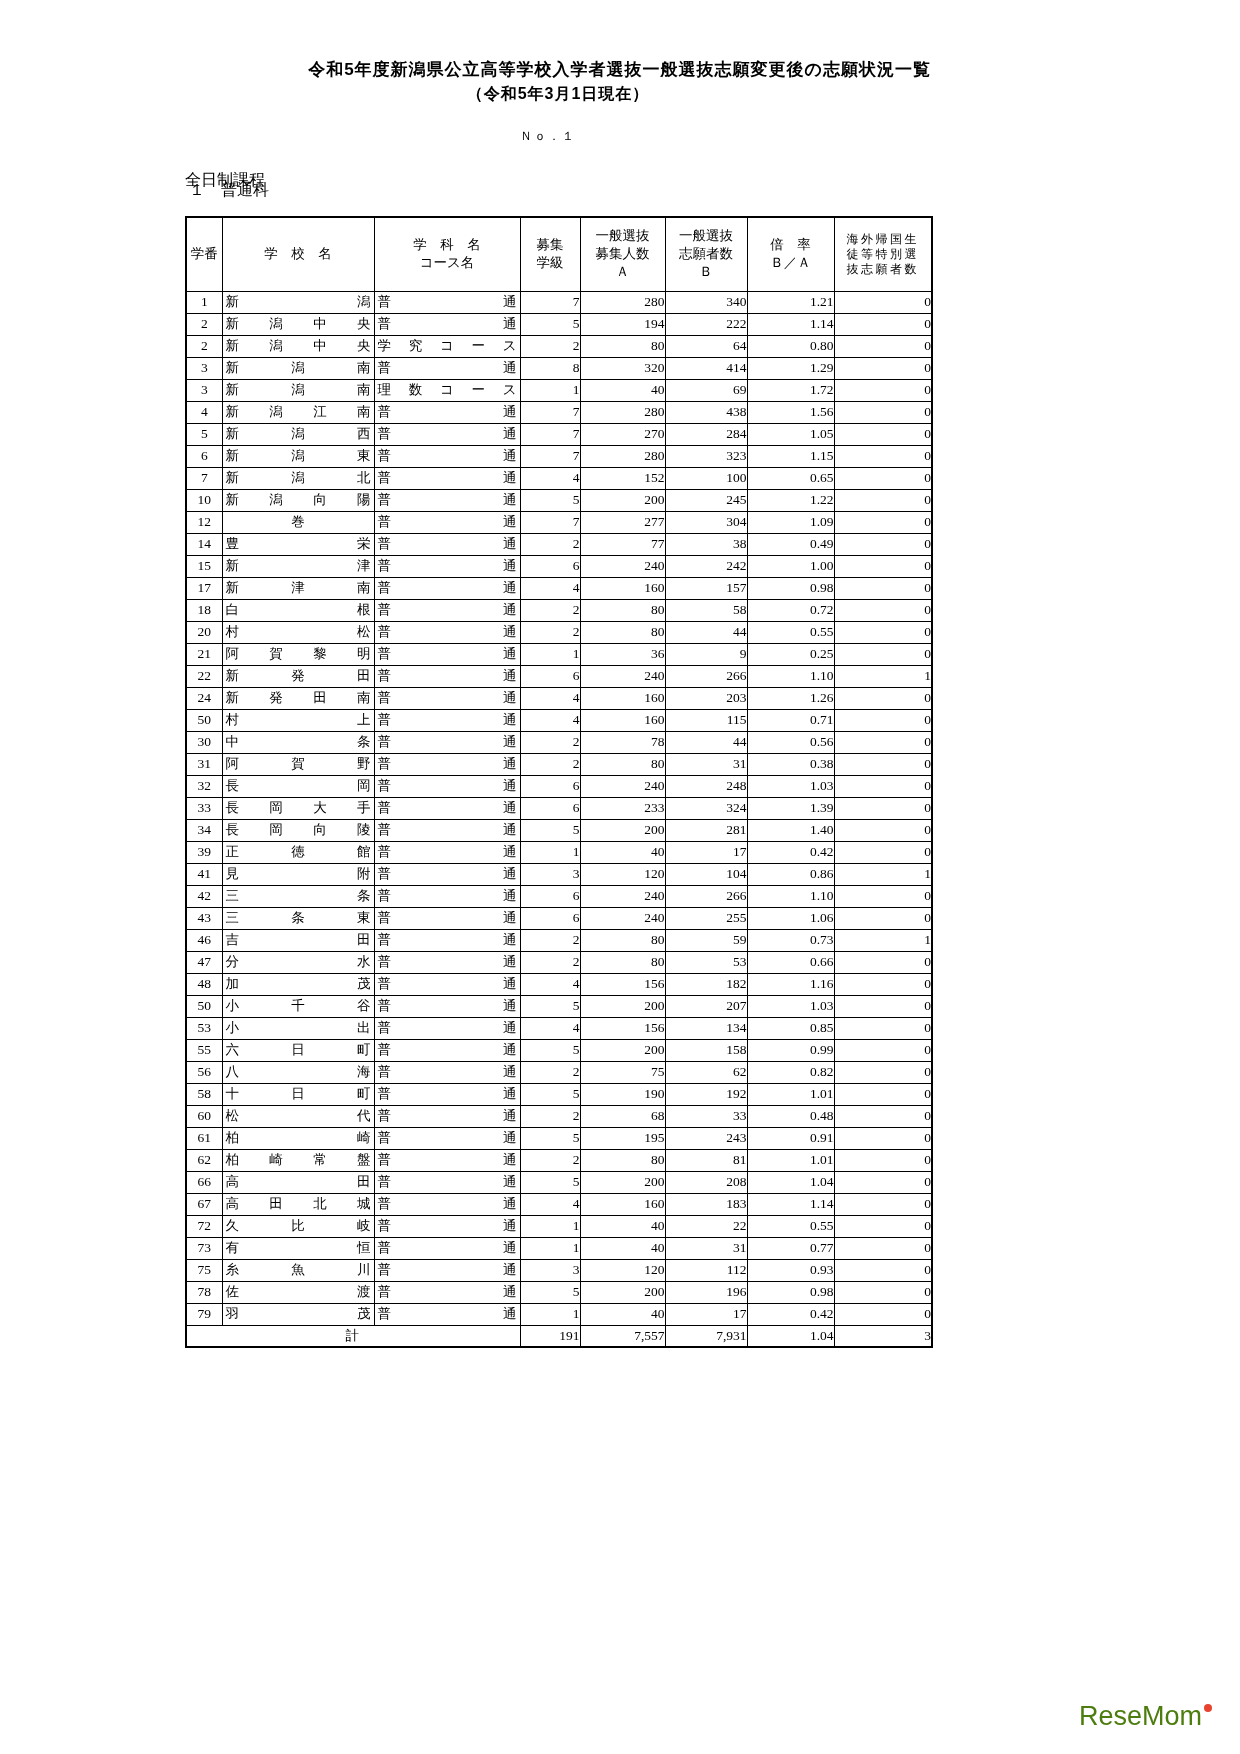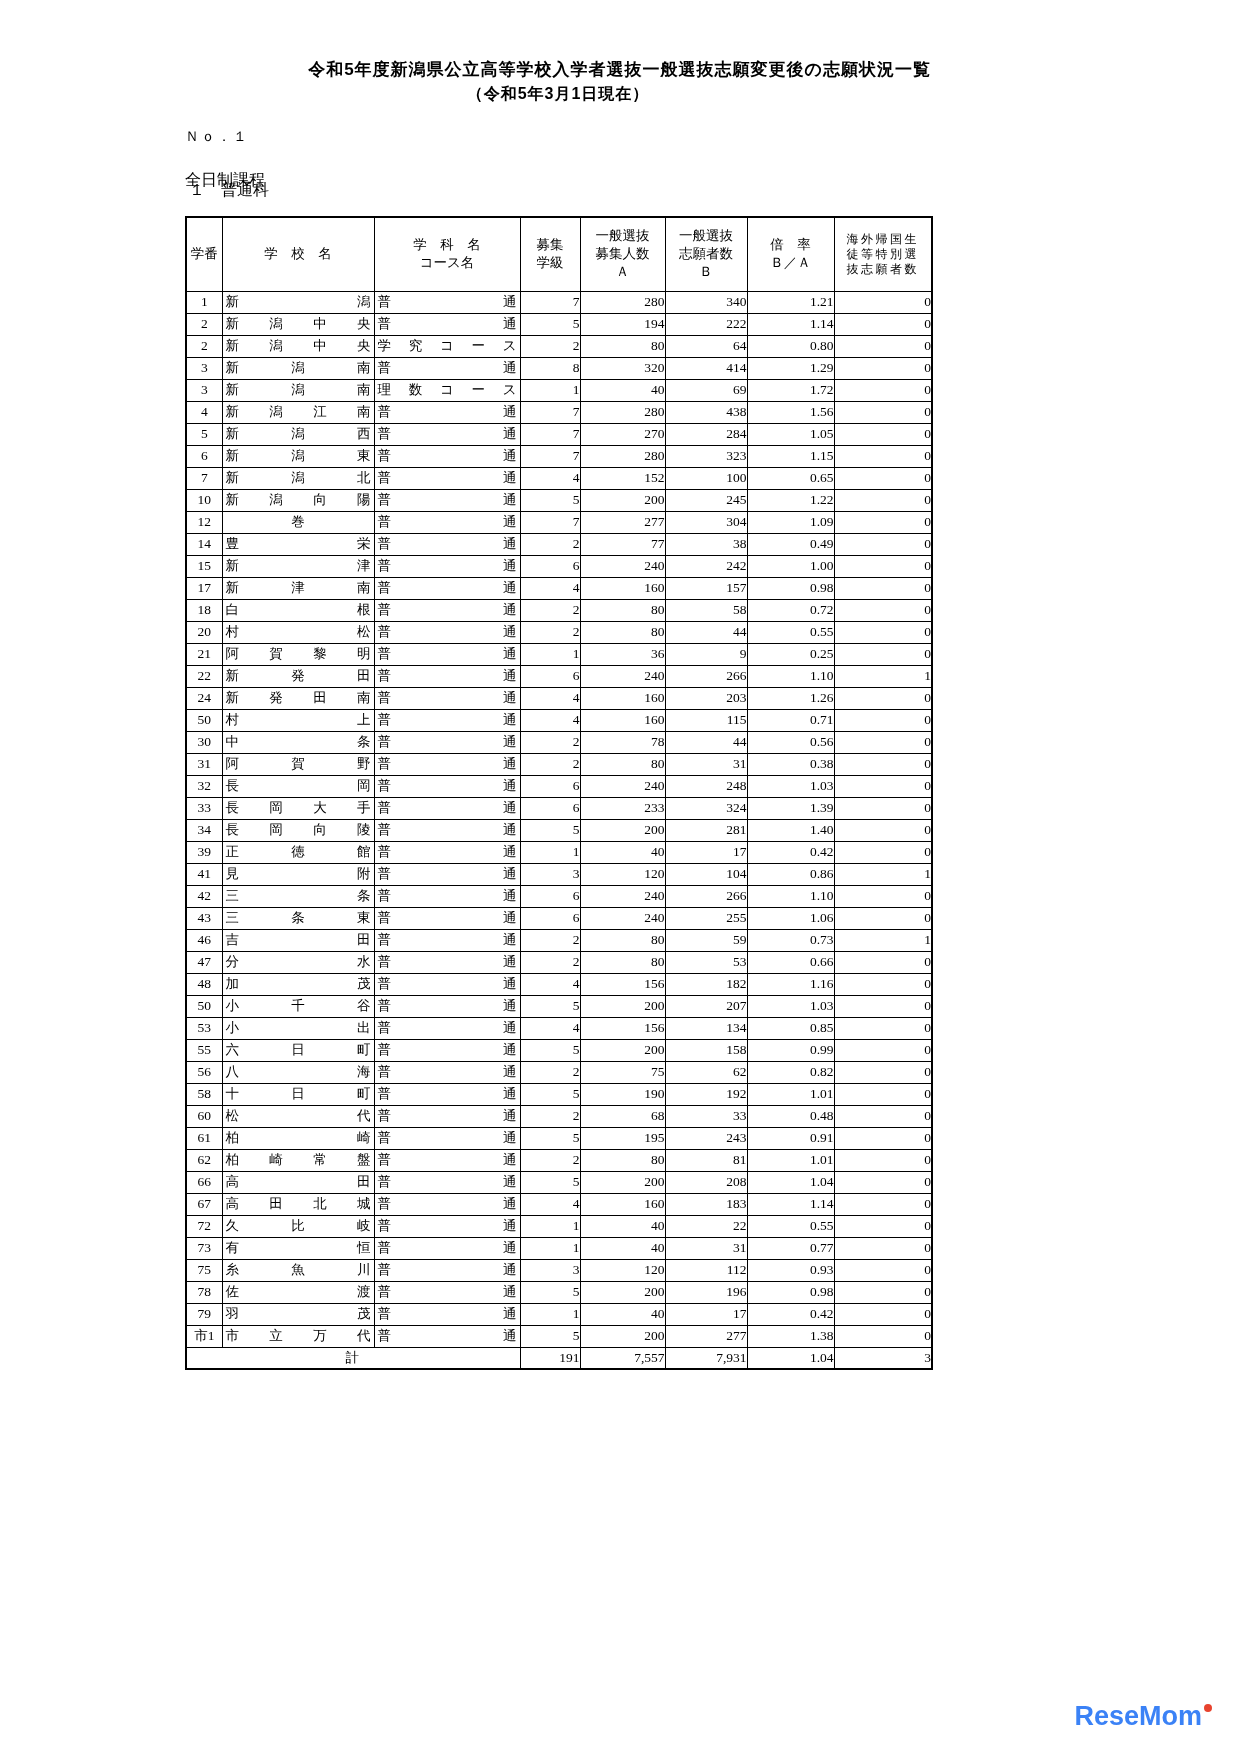--- a/index.html
+++ b/index.html
@@ -15,21 +15,21 @@
     text-align:right; font-weight:bold; font-size:17px; letter-spacing:1px;
     font-family:"Liberation Sans","DejaVu Sans",sans-serif;
   }
   .doc-subtitle {
     position:absolute; top:84px; left:0; width:100%;
     text-align:center; font-weight:bold; font-size:16px; letter-spacing:1px;
     font-family:"Liberation Sans","DejaVu Sans",sans-serif;
   }
   .page-no {
     position:absolute; top:128px; left:0; width:100%;
-    text-align:left; padding-right:20px; font-size:14px; letter-spacing:2px;
+    text-align:center; padding-right:20px; font-size:12px; letter-spacing:2px;
   }
   .course-type { position:absolute; top:170px; left:0; font-size:16px; }
   .section-label { position:absolute; top:180px; left:4px; font-size:16px; }
 
   table.app-table {
     position:absolute; top:216px; left:0;
     width:746px; table-layout:fixed; border-collapse:collapse;
     border:2px solid #000;
   }
   .app-table th, .app-table td {
@@ -55,21 +55,21 @@
     padding:0 3px; width:100%;
   }
   .spread.single { justify-content:center; }
 
   tfoot td { height:23px; }
   td.c-total-label { text-align:center; letter-spacing:2px; }
 
   .watermark {
     position:absolute; right:28px; bottom:22px;
     font-family:"Liberation Sans","DejaVu Sans",sans-serif;
-    font-weight:bold; font-size:27px; color:#3b82f6; letter-spacing:0;
+    font-weight:normal; font-size:27px; color:#4d7c0f; letter-spacing:0;
   }
   .watermark .wm-dot {
     display:inline-block; width:8px; height:8px; border-radius:50%;
     background:#e8432e; margin-left:2px; vertical-align:top; margin-top:3px;
   }
 </style>
 </head>
 <body>
 
 <div class="sheet">
@@ -1098,42 +1098,20 @@
               <span>普</span>
               <span>通</span>
             </span>
           </td>
           <td class="c-num">1</td>
           <td class="c-num">40</td>
           <td class="c-num">17</td>
           <td class="c-num c-ratio">0.42</td>
           <td class="c-num c-special">0</td>
         </tr>
-        <tr>
-          <td class="c-no">市1</td>
-          <td class="c-school">
-            <span class="spread">
-              <span>市</span>
-              <span>立</span>
-              <span>万</span>
-              <span>代</span>
-            </span>
-          </td>
-          <td class="c-course">
-            <span class="spread">
-              <span>普</span>
-              <span>通</span>
-            </span>
-          </td>
-          <td class="c-num">5</td>
-          <td class="c-num">200</td>
-          <td class="c-num">277</td>
-          <td class="c-num c-ratio">1.38</td>
-          <td class="c-num c-special">0</td>
-        </tr>
       </tbody>
     <tfoot>
       <tr class="total-row">
         <td colspan="3" class="c-total-label">計</td>
         <td class="c-num">191</td>
         <td class="c-num">7,557</td>
         <td class="c-num">7,931</td>
         <td class="c-num c-ratio">1.04</td>
         <td class="c-num c-special">3</td>
       </tr>

